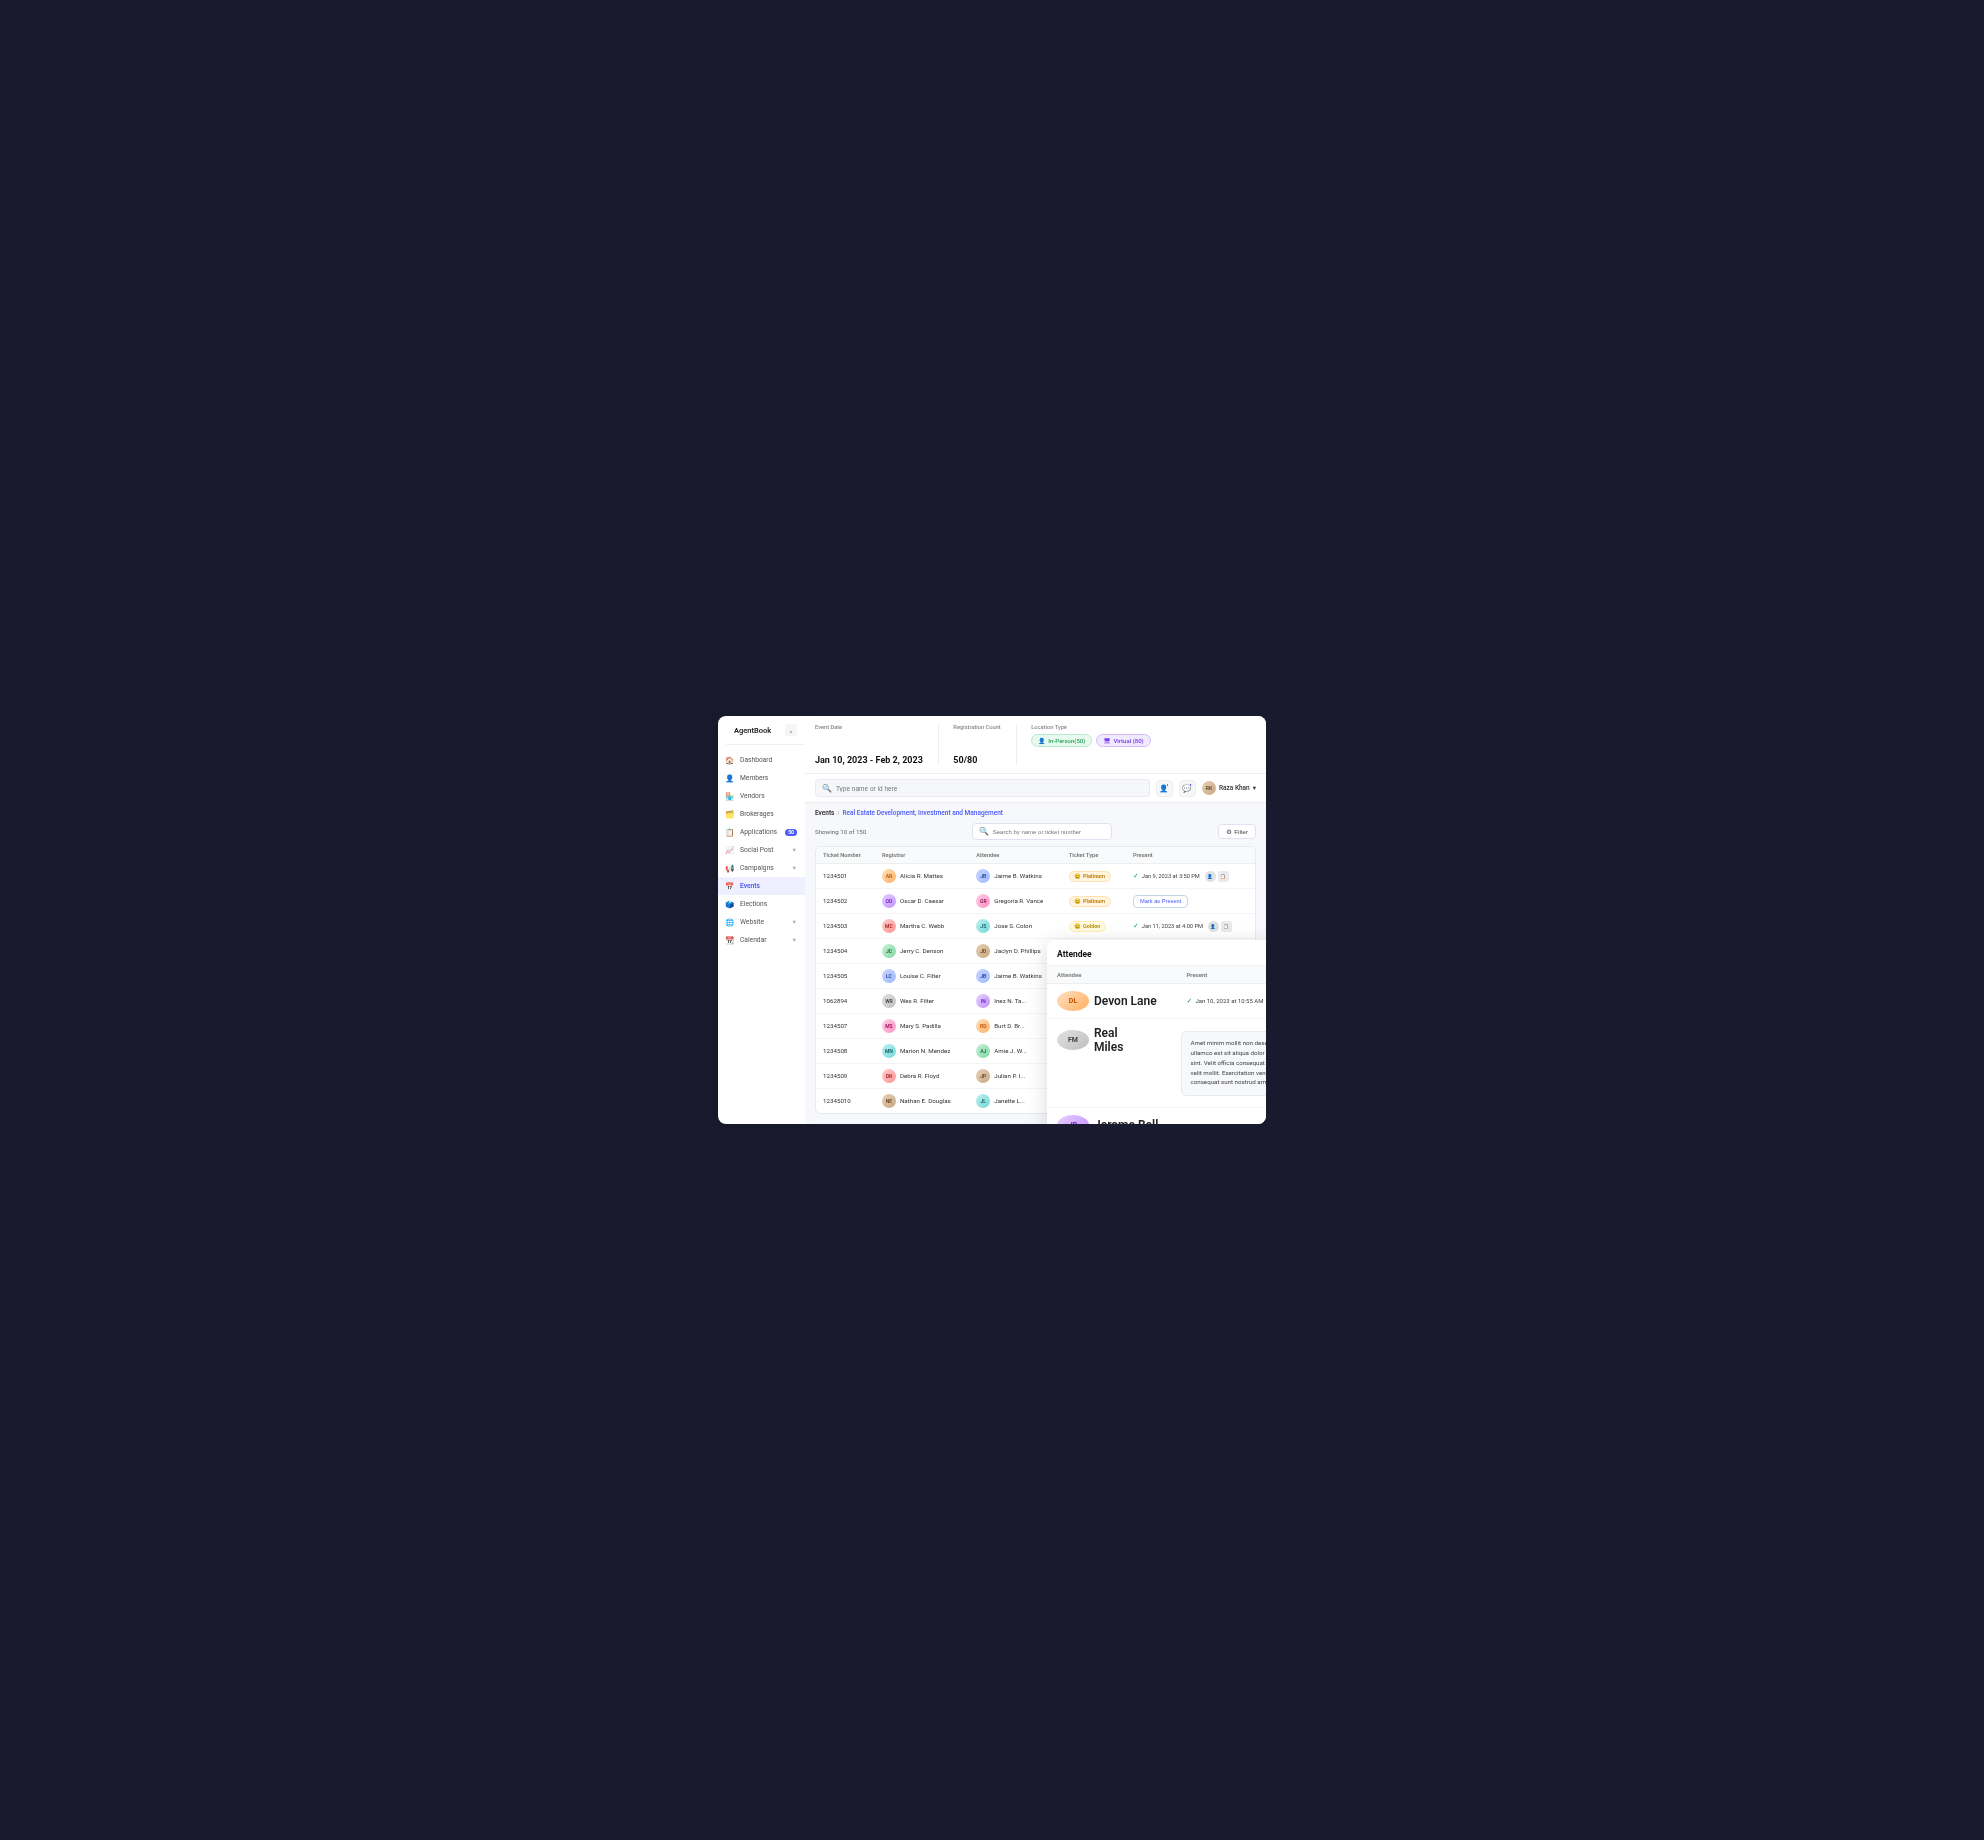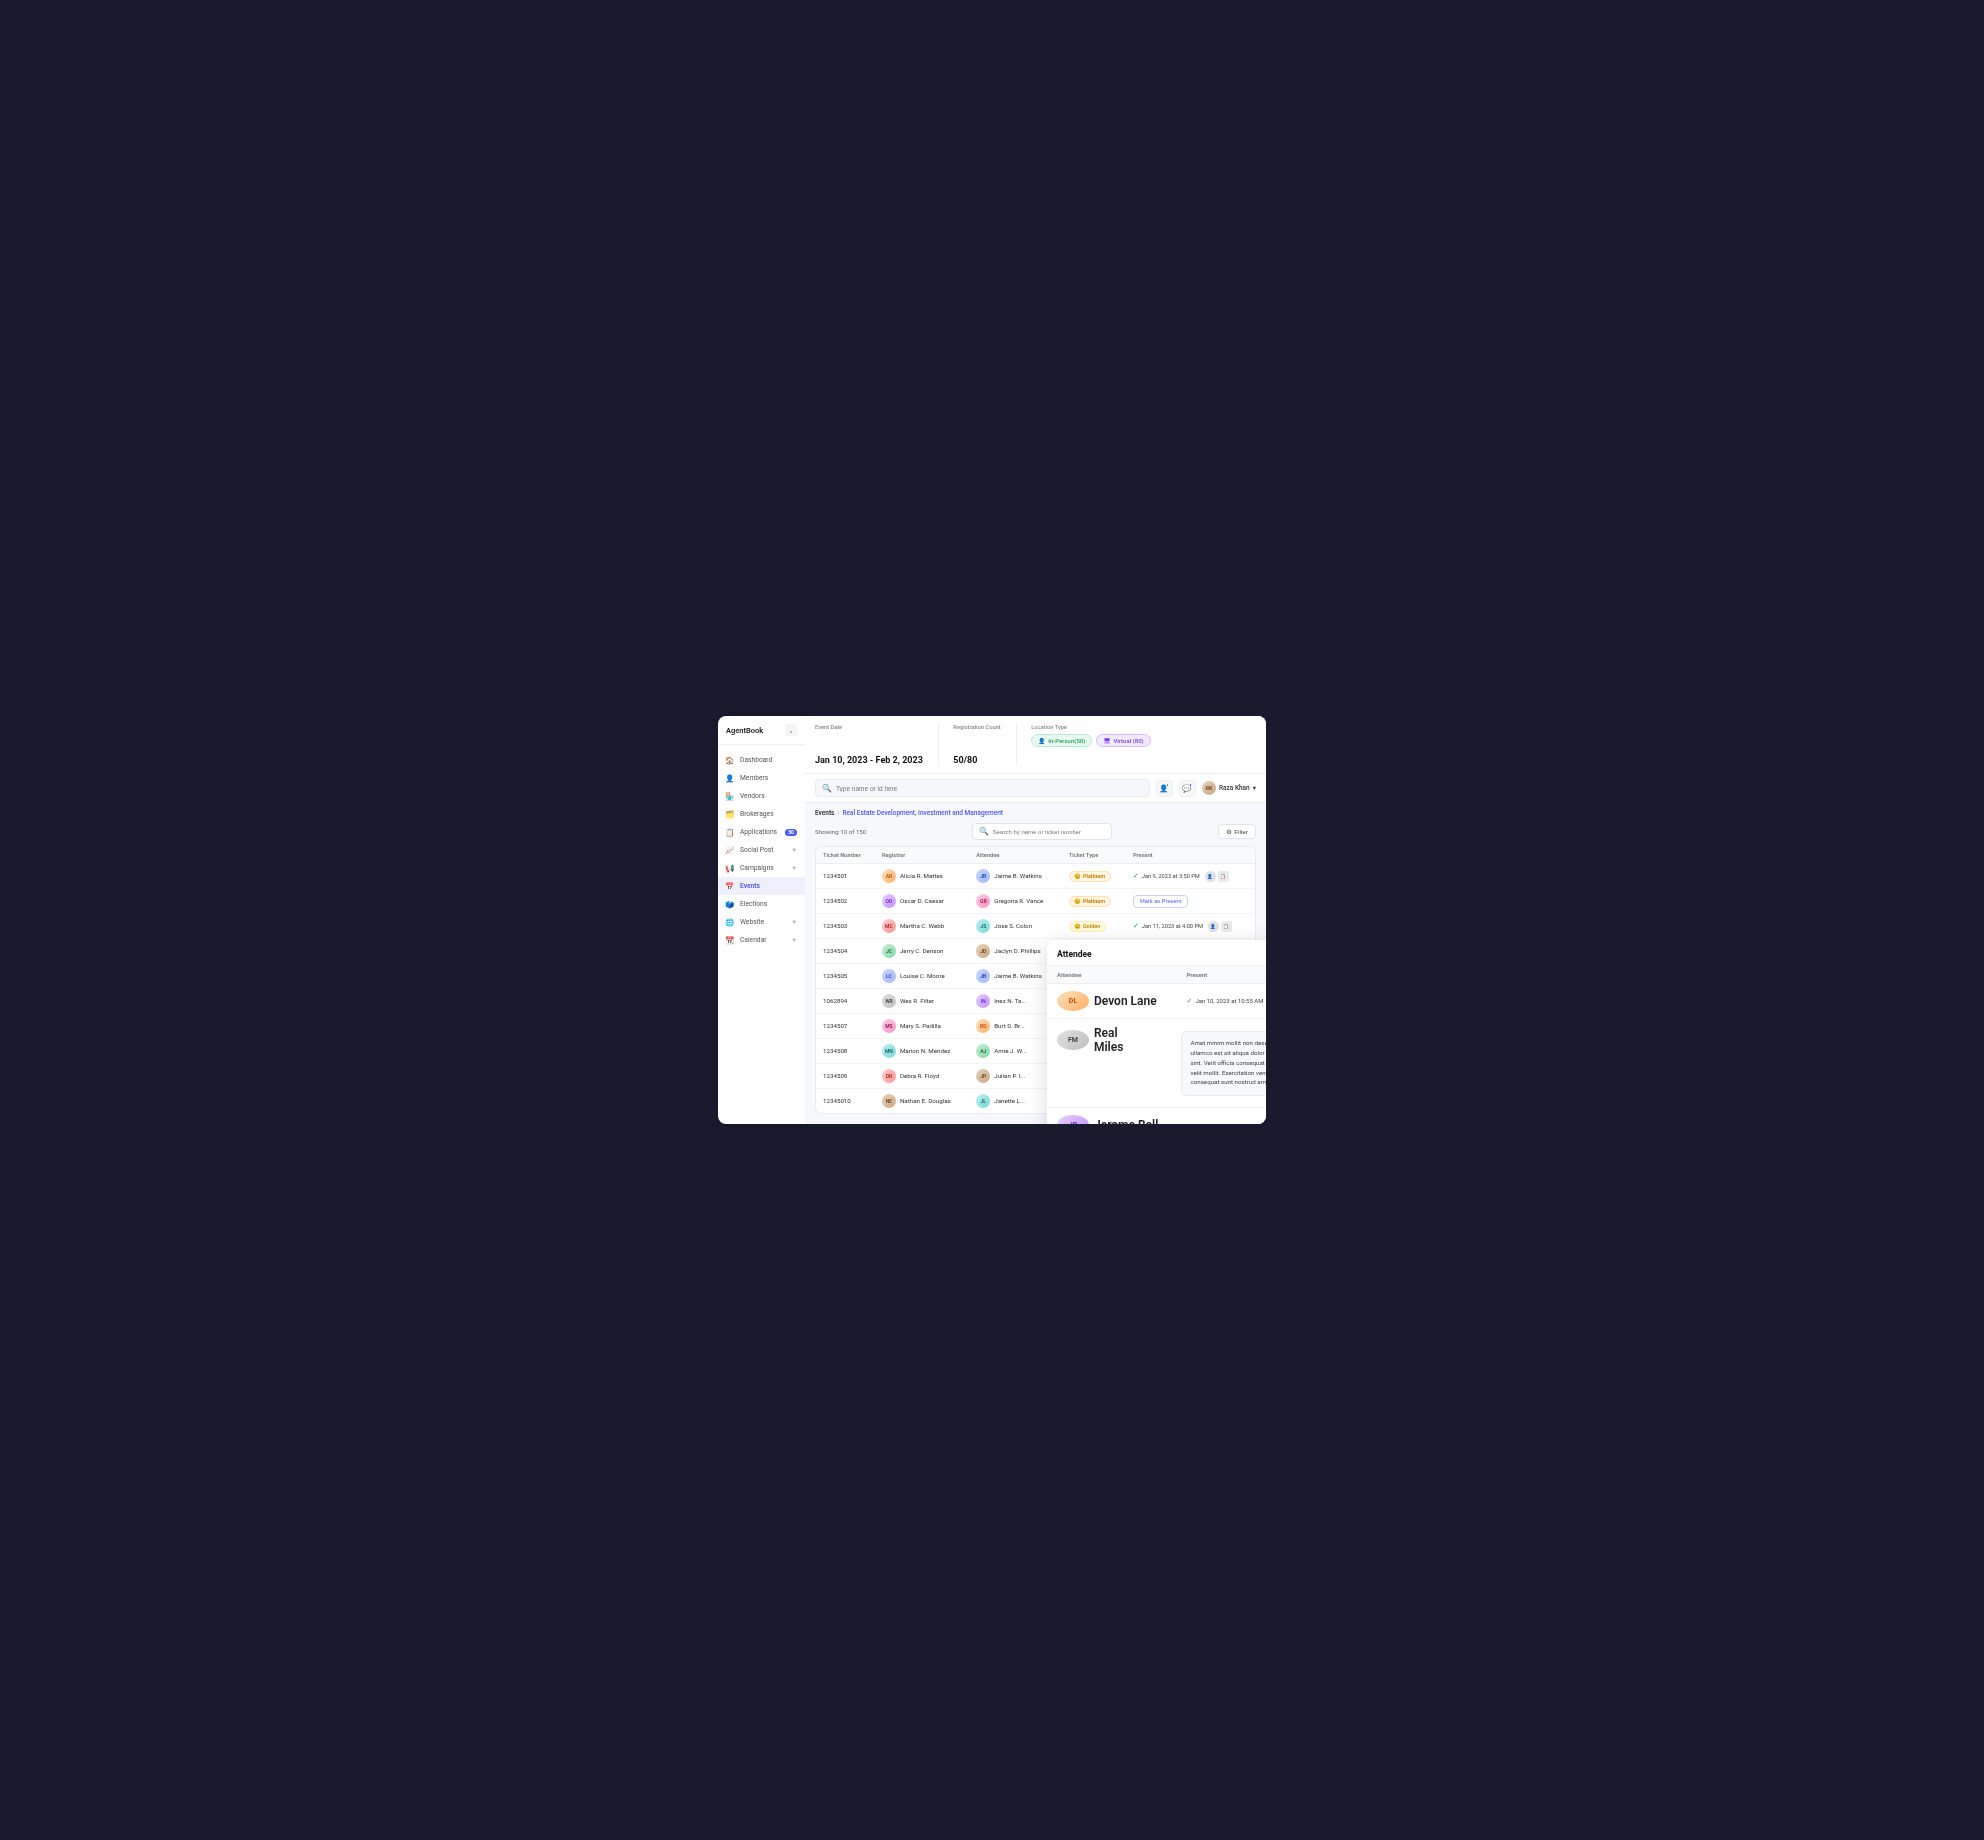--- a/index.html
+++ b/index.html
@@ -32,20 +32,21 @@
       box-shadow: 0 2px 16px rgba(0,0,0,0.12);
       flex-shrink: 0;
     }
 
     .sidebar-logo {
       display: flex;
       align-items: center;
       justify-content: space-between;
       padding: 0 8px 8px;
       border-bottom: 0.5px solid #f0f0f0;
+      margin-left: 8px;
     }
 
     .sidebar-logo-text {
       font-size: 7.5px;
       font-weight: 600;
       color: #222;
     }
 
     .sidebar-logo-icon {
       width: 12px;
@@ -840,21 +841,21 @@
     <td>
       <span class="ticket-badge ticket-golden">😊 Golden</span>
     </td>
     <td><button class="mark-present-btn">Mark as Present</button></td>
   </tr>
               <tr>
     <td>1234505</td>
     <td>
       <div class="person-cell">
         <div class="avatar-sm av-blue">LC</div>
-        <span>Louise C. Moore</span>
+        <span>Louise C. Filter</span>
       </div>
     </td>
     <td>
       <div class="person-cell">
         <div class="avatar-sm av-blue">JB</div>
         <span>Jaime B. Watkins</span>
       </div>
     </td>
     <td>
       <span class="ticket-badge ticket-silver">😊 Silver</span>

